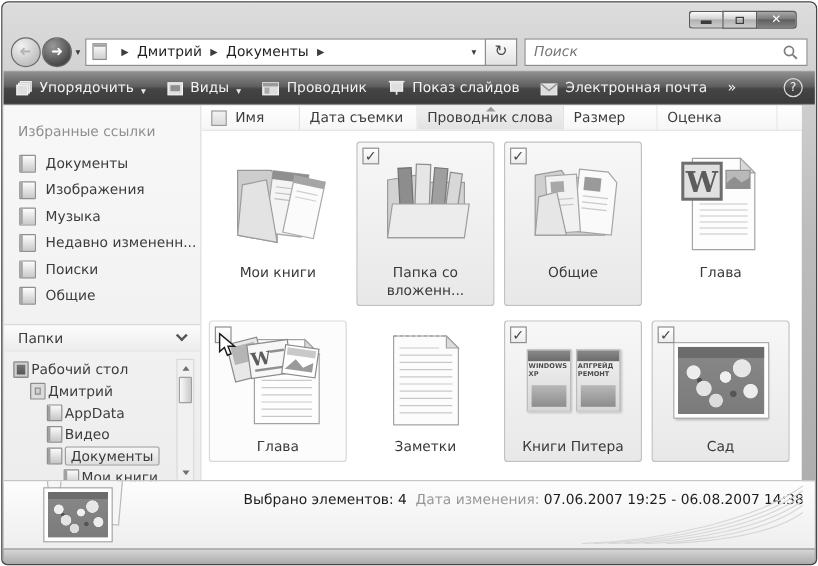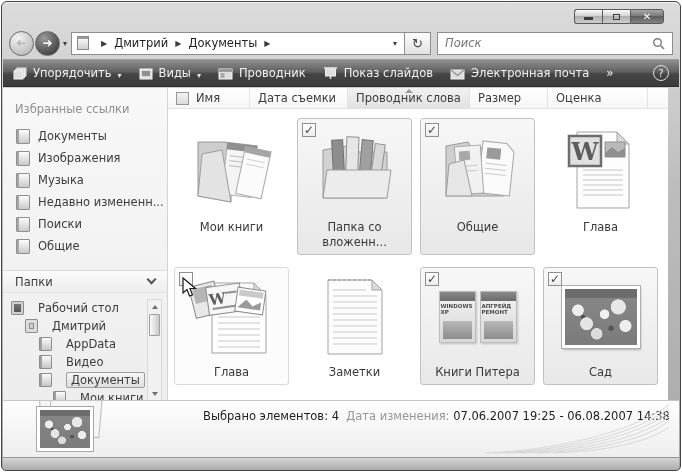--- a/index.html
+++ b/index.html
@@ -59,21 +59,21 @@
              font-size:11.5px; color:#3c3c3c; padding-top:8px; position:relative; overflow:hidden; }
   .fav-title { color:#8f8f8f; padding:6px 12px 9px; }
   .fav-item { height:22px; display:flex; align-items:center; gap:8px; padding-left:13px; }
   .mini-icon { width:14px; height:15px; border:1px solid #909090; border-radius:1px;
                background:linear-gradient(#fdfdfd,#c9c9c9); box-shadow:inset 2px 0 0 #a5a5a5; flex:0 0 auto; }
   .folders-bar { margin-top:13px; height:23px; border-top:1px solid #dadada; border-bottom:1px solid #e4e4e4;
                  background:linear-gradient(#fcfcfc,#ececec); display:flex; align-items:center; justify-content:space-between;
                  padding:0 12px; }
   .chev-down { width:7px; height:7px; border-right:2px solid #555; border-bottom:2px solid #555; transform:rotate(45deg); margin-top:-4px; }
   .tree { position:relative; padding-top:6px; }
-  .tree-row { height:18px; display:flex; align-items:center; gap:14px; }
+  .tree-row { height:18px; display:flex; align-items:center; gap:2px; }
   .t-icon { width:13px; height:14px; border:1px solid #8e8e8e; border-radius:1px;
             background:linear-gradient(#fbfbfb,#c6c6c6); box-shadow:inset 2px 0 0 #a0a0a0; flex:0 0 auto; }
   .t-icon.desktop { background:linear-gradient(#7c7c7c,#4f4f4f); box-shadow:inset 0 0 0 2px #cfcfcf; }
   .t-icon.user { background:linear-gradient(#e8e8e8,#b9b9b9); box-shadow:inset 0 0 0 3px #dcdcdc, inset 0 0 0 4px #8e8e8e; }
   .tree-sel { border:1px solid #9e9e9e; border-radius:2px; background:linear-gradient(#f6f6f6,#dedede); padding:0 4px; }
   .tree-scroll { position:absolute; right:5px; top:6px; width:15px; height:102px; background:#f1f1f1; border:1px solid #d9d9d9; }
   .ts-btn { height:13px; display:flex; align-items:center; justify-content:center; }
   .ts-arrow-up { width:0; height:0; border-left:3px solid transparent; border-right:3px solid transparent; border-bottom:4px solid #6f6f6f; }
   .ts-arrow-dn { width:0; height:0; border-left:3px solid transparent; border-right:3px solid transparent; border-top:4px solid #6f6f6f; }
   .ts-thumb { margin:1px; height:22px; border:1px solid #9f9f9f; border-radius:1px; background:linear-gradient(90deg,#fafafa,#c9c9c9); }

